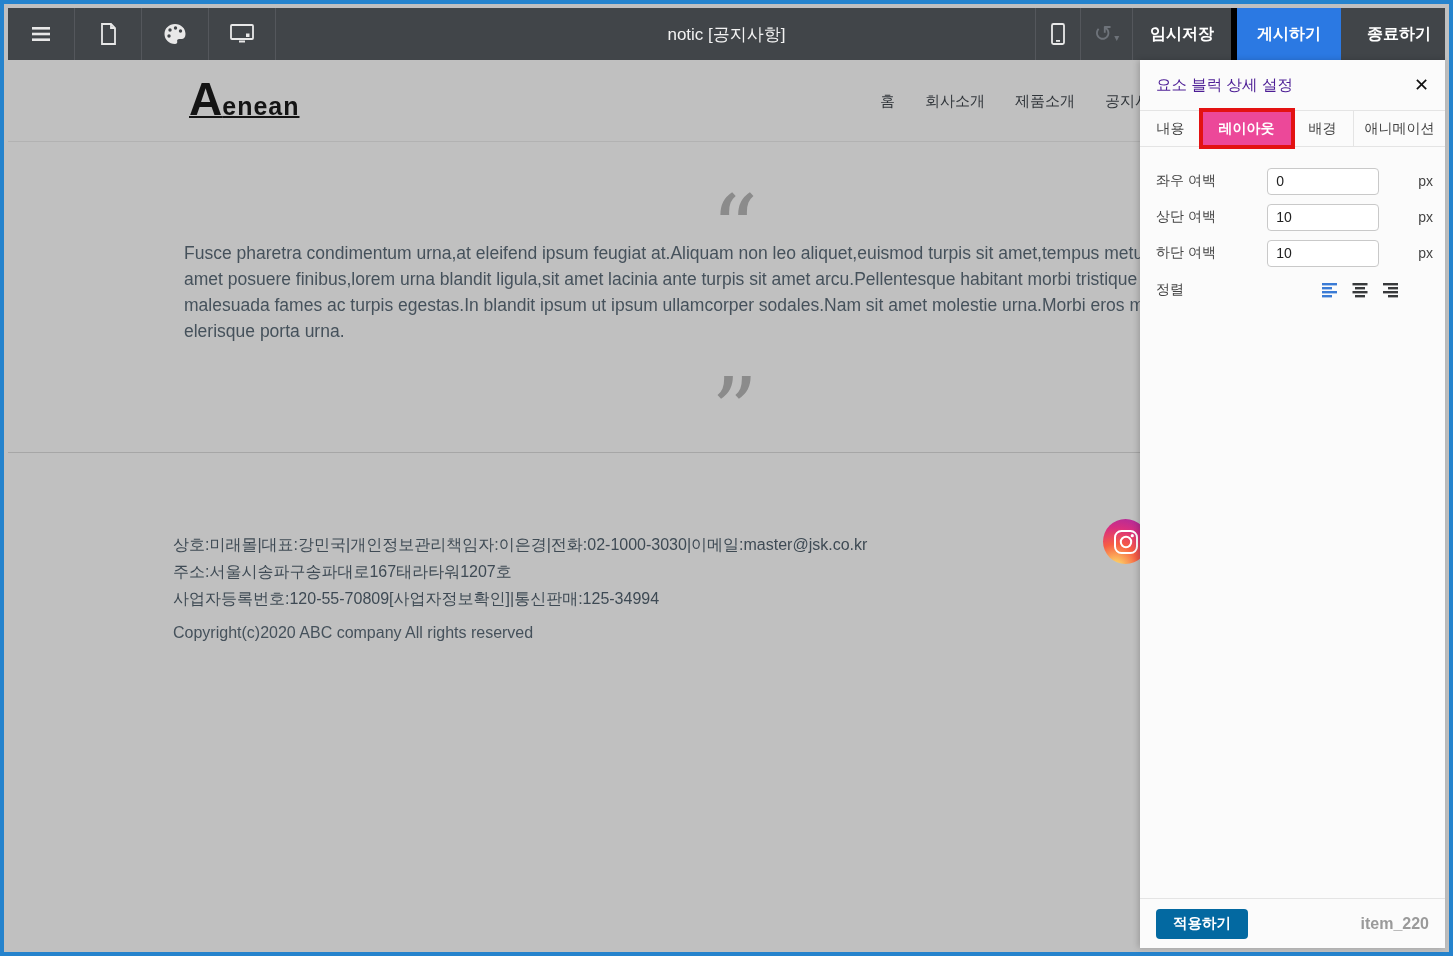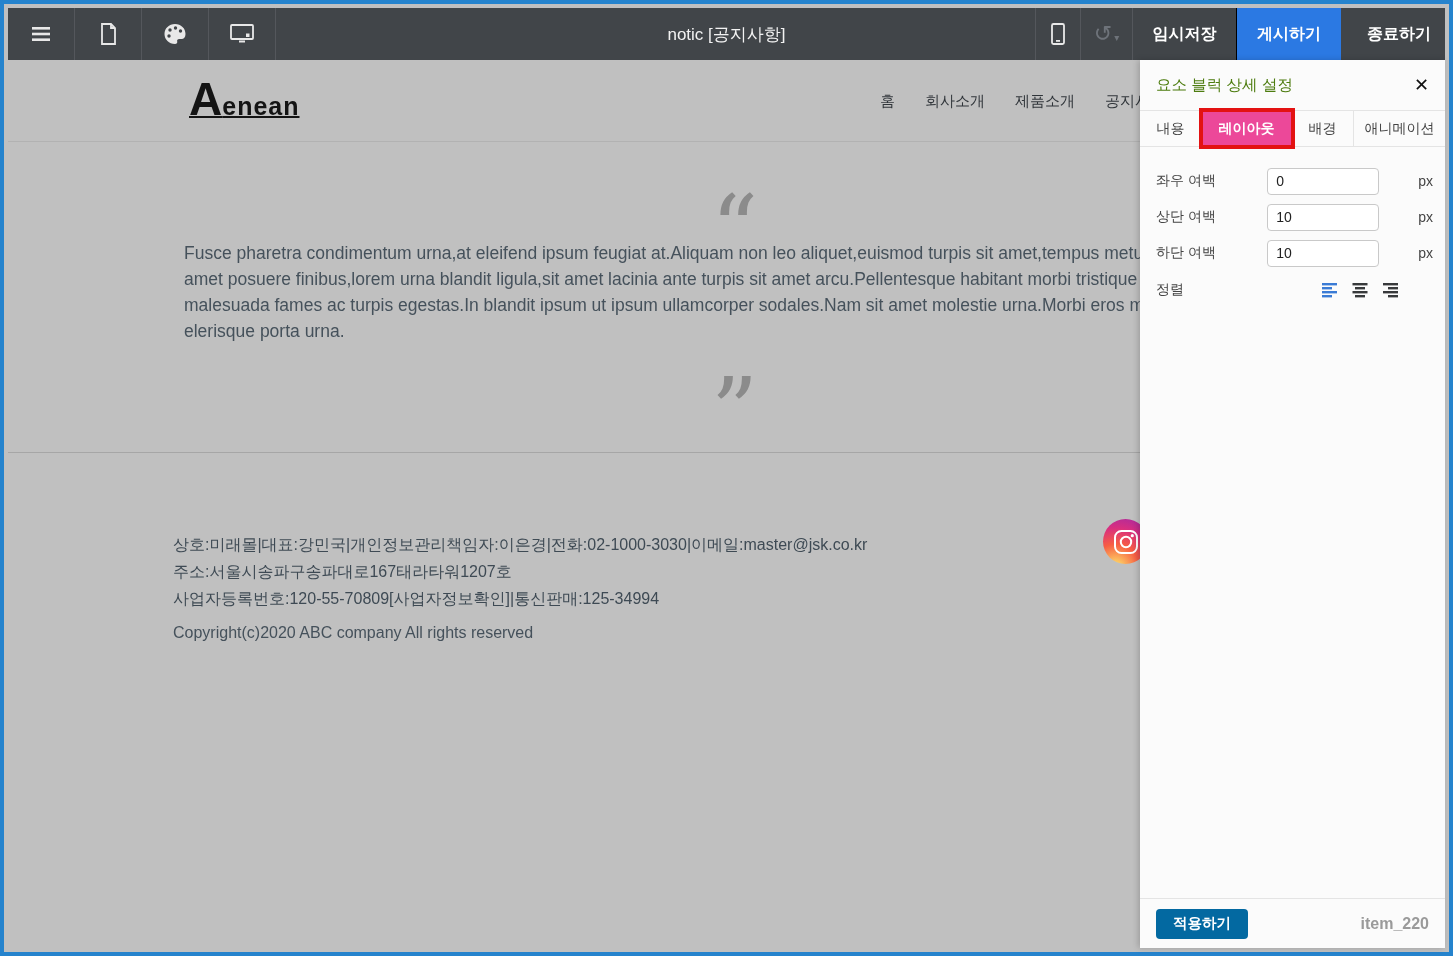--- a/index.html
+++ b/index.html
@@ -17,21 +17,21 @@
     display:flex; align-items:center; justify-content:center;
     color:#f2f2f2; font-size:17px; pointer-events:none; }
   .tb-right { position:absolute; right:0; top:0; height:52px; display:flex; }
   .tb-phone { width:46px; display:flex; align-items:center; justify-content:center;
     border-left:1px solid #54575c; border-right:1px solid #54575c; }
   .tb-undo { width:52px; display:flex; align-items:center; justify-content:center;
     color:#6e737a; font-size:22px; border-right:1px solid #54575c; }
   .tb-undo .caret { font-size:10px; margin-left:2px; margin-top:6px; }
   .tb-btn { width:104px; display:flex; align-items:center; justify-content:center;
     color:#fff; font-size:16px; font-weight:bold; cursor:pointer;
-    border-right:1px solid #000000; }
+    border-right:6px solid #000000; }
   .tb-btn:last-child { border-right:none;padding-left:12px; }
   .tb-btn.publish { background:#2b79e3; border-right:none; }
 
   
   .preview { position:absolute; left:4px; top:56px; right:4px; bottom:4px;
     background:#c0c0c0; overflow:hidden; }
   .pv-logo { position:absolute; left:181px; top:12px; color:#141414;
     text-decoration:underline; text-decoration-thickness:2px; cursor:pointer; }
   .pv-logo .big { font-size:46px; font-weight:bold; }
   .pv-logo .rest { font-size:25px; font-weight:bold; letter-spacing:1px; }
@@ -57,21 +57,21 @@
   .pv-insta { position:absolute; left:1095px; top:459px; width:45px; height:45px;
     border-radius:50%; cursor:pointer;
     background:radial-gradient(circle at 28% 108%, #fdd065 8%, #f75e43 40%, #d92e7f 68%, #a62ba2 95%);
     display:flex; align-items:center; justify-content:center; }
 
   
   .panel { position:absolute; left:1136px; top:56px; right:4px; bottom:4px;
     background:#fbfbfb; box-shadow:-2px 0 6px rgba(0,0,0,.18); }
   .pn-header { position:absolute; left:0; right:0; top:0; height:50px;
     display:flex; align-items:center; padding:0 16px; }
-  .pn-title { font-size:15.5px; color:#4d7c0f; flex:1; }
+  .pn-title { font-size:15.5px; color:#4c1d95; flex:1; }
   .pn-close { font-size:18px; font-weight:bold; color:#111; cursor:pointer; }
   .pn-tabs { position:absolute; left:0; right:0; top:50px; height:37px;
     display:flex; border-top:1px solid #e4e4e4; border-bottom:1px solid #e4e4e4; }
   .pn-tab { display:flex; align-items:center; justify-content:center;
     font-size:14px; color:#444; cursor:pointer; border-right:1px solid #e4e4e4; }
   .pn-tab:last-child { border-right:none; }
   .pn-tab.t0 { width:62px; } .pn-tab.t1 { width:90px; }
   .pn-tab.t2 { width:62px; } .pn-tab.t3 { flex:1; }
   .pn-tab.active { background:#ec4899; color:#fff; font-weight:bold; }
   .pn-tab.highlight { outline:4px solid #e31212; outline-offset:-1px; z-index:2; }

